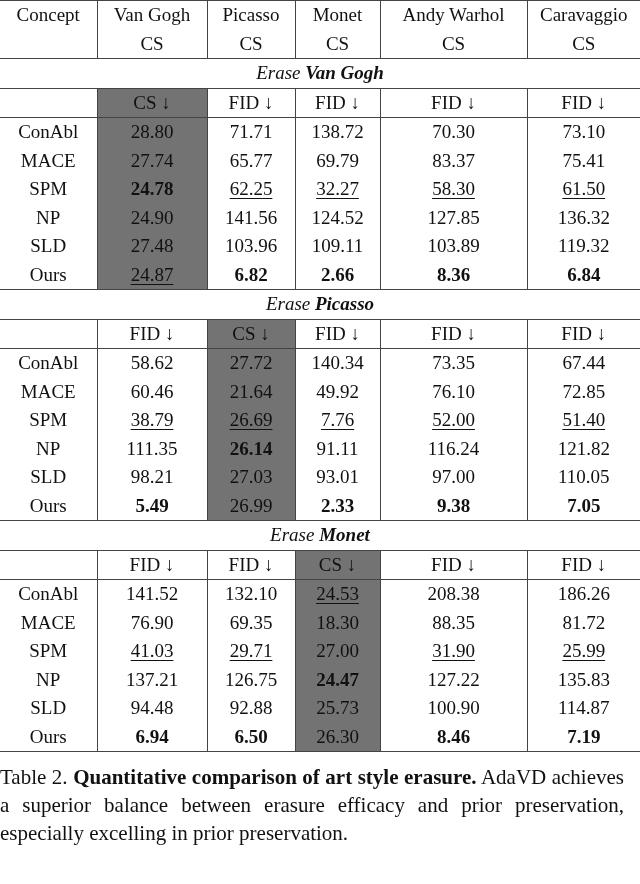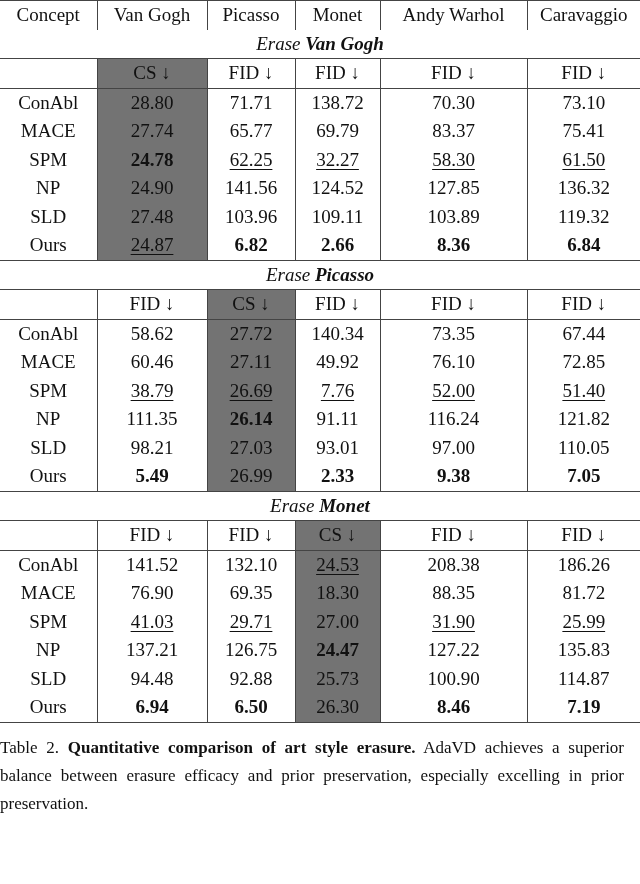--- a/index.html
+++ b/index.html
@@ -8,21 +8,21 @@
   td, th { text-align: center; padding: 0; height: 28.5px; line-height: 28px; font-weight: normal; white-space: nowrap; }
   col.c0 { width: 97px; } col.c1 { width: 110px; } col.c2 { width: 88px; } col.c3 { width: 85px; } col.c4 { width: 147px; } col.c5 { width: 113px; }
   .vl { border-left: 1.5px solid #444; }
   .top { border-top: 1.5px solid #444; margin-left: 37px; }
   .bot { border-bottom: 1.5px solid #444; }
   .hl { background: #737373; }
   .b { font-weight: bold; }
   .u { text-decoration: underline; text-underline-offset: 3px; text-decoration-thickness: 1px; }
   .sec td { font-style: italic; }
   .sec .sname { font-weight: bold; }
-  .caption { font-size: 17px; line-height: 28px; margin-top: 11px; text-align: justify; padding-right: 16px; }
+  .caption { font-size: 21px; line-height: 28px; margin-top: 11px; text-align: justify; padding-right: 16px; }
   .caption .ttl { font-weight: bold; }
 </style>
 </head>
 <body>
 
 <table>
   <colgroup>
       <col class="c0">
       <col class="c1">
       <col class="c2">
@@ -32,20 +32,28 @@
     </colgroup>
   <tbody id="tbody">
     <tr class="top">
       <td>Concept</td>
       <td class="vl">Van Gogh</td>
       <td class="vl">Picasso</td>
       <td class="vl">Monet</td>
       <td class="vl">Andy Warhol</td>
       <td class="vl">Caravaggio</td>
     </tr>
+    <tr class="bot">
+      <td></td>
+      <td class="vl">CS</td>
+      <td class="vl">CS</td>
+      <td class="vl">CS</td>
+      <td class="vl">CS</td>
+      <td class="vl">CS</td>
+    </tr>
   <tr class="sec bot">
         <td colspan="6"><span>Erase</span><span> </span><span class="sname">Van Gogh</span></td>
       </tr>
       <tr class="bot">
         <td></td>
         <td class="vl hl">CS ↓</td>
         <td class="vl">FID ↓</td>
         <td class="vl">FID ↓</td>
         <td class="vl">FID ↓</td>
         <td class="vl">FID ↓</td>
@@ -113,21 +121,21 @@
         <td>ConAbl</td>
         <td class="vl"><span class="">58.62</span></td>
         <td class="vl hl"><span class="">27.72</span></td>
         <td class="vl"><span class="">140.34</span></td>
         <td class="vl"><span class="">73.35</span></td>
         <td class="vl"><span class="">67.44</span></td>
       </tr>
       <tr>
         <td>MACE</td>
         <td class="vl"><span class="">60.46</span></td>
-        <td class="vl hl"><span class="">27.11</span></td>
+        <td class="vl hl"><span class="">21.64</span></td>
         <td class="vl"><span class="">49.92</span></td>
         <td class="vl"><span class="">76.10</span></td>
         <td class="vl"><span class="">72.85</span></td>
       </tr>
       <tr>
         <td>SPM</td>
         <td class="vl"><span class="u">38.79</span></td>
         <td class="vl hl"><span class="u">26.69</span></td>
         <td class="vl"><span class="u">7.76</span></td>
         <td class="vl"><span class="u">52.00</span></td>

